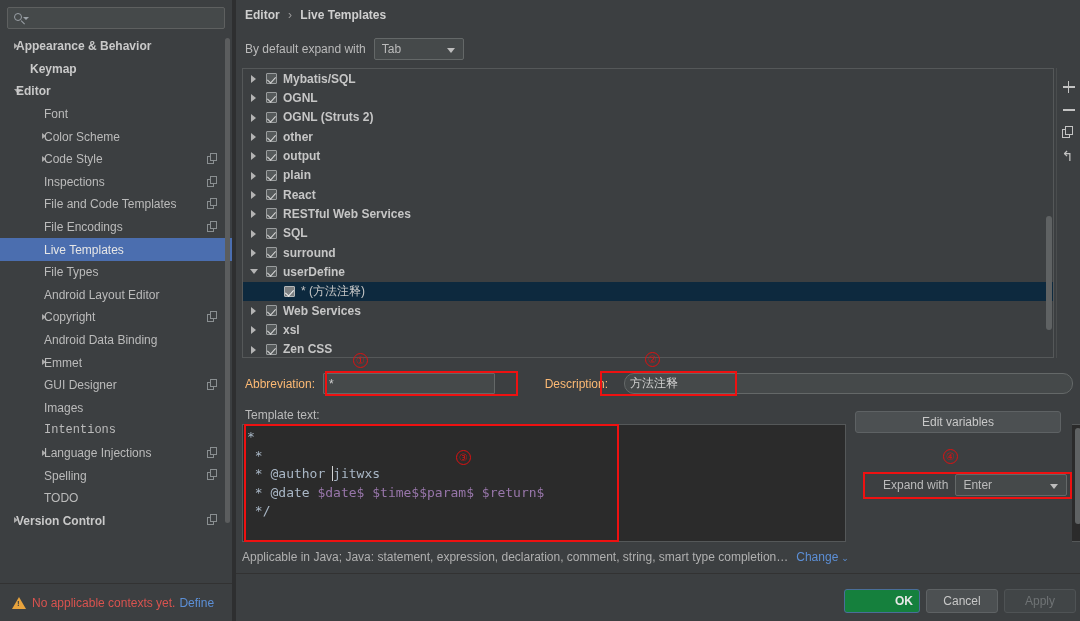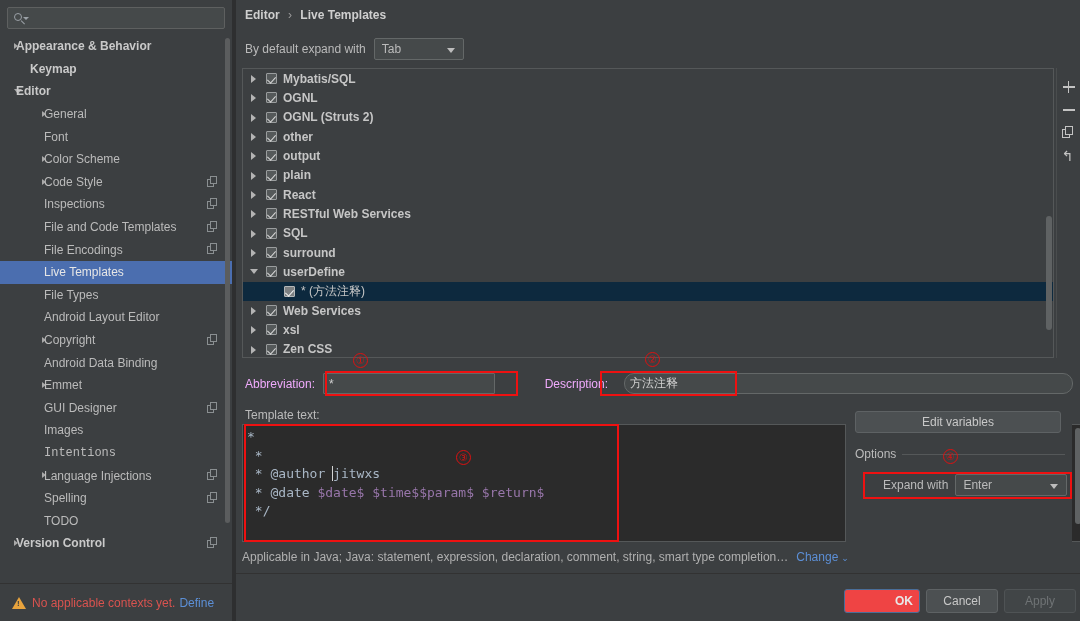--- a/index.html
+++ b/index.html
@@ -171,21 +171,21 @@
   .tool { width: 20px; height: 23px; position: relative; cursor: pointer; }
   .tool .hbar { position: absolute; left: 4px; top: 10px; width: 12px; height: 1.6px; background: #c3c3c3; }
   .tool .vbar { position: absolute; left: 9.2px; top: 5px; width: 1.6px; height: 12px; background: #c3c3c3; }
   .tool .cbox { position: absolute; box-sizing: border-box; border: 1.3px solid #c3c3c3; background: #3c3f41; }
   .tool .cbox.b { left: 3px; top: 7px; width: 8px; height: 9px; }
   .tool .cbox.f { left: 6px; top: 4px; width: 8px; height: 9px; }
   .tool .undo { position: absolute; left: 3px; top: 4px; font-size: 14px; color: #c3c3c3; line-height: 14px; }
 
   
   .field-row { position: absolute; left: 9px; top: 373px; width: 828px; display: flex; align-items: center; }
-  .flabel { font-size: 12px; color: #f0abfc; }
+  .flabel { font-size: 12px; color: #fdba74; }
   .finput {
     background: #45494a; border: 1px solid #646868; height: 21px;
     color: #cfcfcf; font-family: inherit; font-size: 12px;
     padding: 0 5px; outline: none; border-radius: 1px;
   }
   #abbrev-input { width: 180px; margin-left: 8px; }
   #desc-input { width: 472px; margin-left: 16px; border-radius: 10px; }
   .desc-label { margin-left: 50px; }
 
   
@@ -233,21 +233,21 @@
   .applic .chg { color: #5c8fd6; margin-left: 8px; cursor: pointer; }
   .applic .chg .cv { font-size: 9px; margin-left: 3px; }
   .hr-bottom { position: absolute; left: 236px; top: 573px; width: 844px; height: 1px; background: #323232; }
 
   .footer { position: absolute; left: 236px; top: 574px; width: 844px; height: 47px; }
   .fbtn {
     position: absolute; top: 15px; height: 24px; border-radius: 3px;
     display: flex; align-items: center; justify-content: center;
     font-size: 12px; cursor: pointer;
   }
-  #ok-button { left: 608px; width: 76px; background: #ef4444; border: 1px solid #4a6e99; color: #e8e8e8; font-weight: bold; padding-left: 44px; }
+  #ok-button { left: 608px; width: 76px; background: #15803d; border: 1px solid #4a6e99; color: #e8e8e8; font-weight: bold; padding-left: 44px; }
   #cancel-button { left: 690px; width: 72px; background: #4c5052; border: 1px solid #5e6264; color: #c8c8c8; }
   #apply-button { left: 768px; width: 72px; background: #414547; border: 1px solid #4f5355; color: #6f7375; }
 
   
   .anno { position: absolute; border: 2px solid #ee1111; pointer-events: none; }
   .circ {
     position: absolute; width: 15px; height: 15px; border: 1.3px solid #dd1111;
     border-radius: 50%; color: #dd1111; font-size: 10px;
     display: flex; align-items: center; justify-content: center;
     pointer-events: none; font-family: "DejaVu Sans", sans-serif;
@@ -273,24 +273,20 @@
         <div class="tree-item bold">
           <span class="tri" style="left: 14px;"></span>
           <span class="tree-label" style="left: 16px;">Appearance &amp; Behavior</span>
         </div>
         <div class="tree-item bold">
           <span class="tree-label" style="left: 30px;">Keymap</span>
         </div>
         <div class="tree-item bold">
           <span class="tri open" style="left: 14px;"></span>
           <span class="tree-label" style="left: 16px;">Editor</span>
-        </div>
-        <div class="tree-item">
-          <span class="tri" style="left: 42px;"></span>
-          <span class="tree-label" style="left: 44px;">General</span>
         </div>
         <div class="tree-item">
           <span class="tree-label" style="left: 44px;">Font</span>
         </div>
         <div class="tree-item">
           <span class="tri" style="left: 42px;"></span>
           <span class="tree-label" style="left: 44px;">Color Scheme</span>
         </div>
         <div class="tree-item">
           <span class="tri" style="left: 42px;"></span>
@@ -522,24 +518,20 @@
     <div class="editor" id="tmpl-editor">*
  *
  * @author jitwxs
  * @date <span class="var">$date$ $time$$param$ $return$</span>
  */</div>
     <div class="caret-bar"></div>
     <div class="editor-scroll"></div>
 
     <div class="btn edit-vars">Edit variables</div>
 
-    <div class="options-head">
-      <span class="t">Options</span>
-      <span class="rule"></span>
-    </div>
 
     <div class="expand-with">
       <span class="l">Expand with</span>
       <div class="combo combo-enter">
         <span>Enter</span>
         <span class="arrow"></span>
       </div>
     </div>
 
     <div id="opt-checks"></div>

